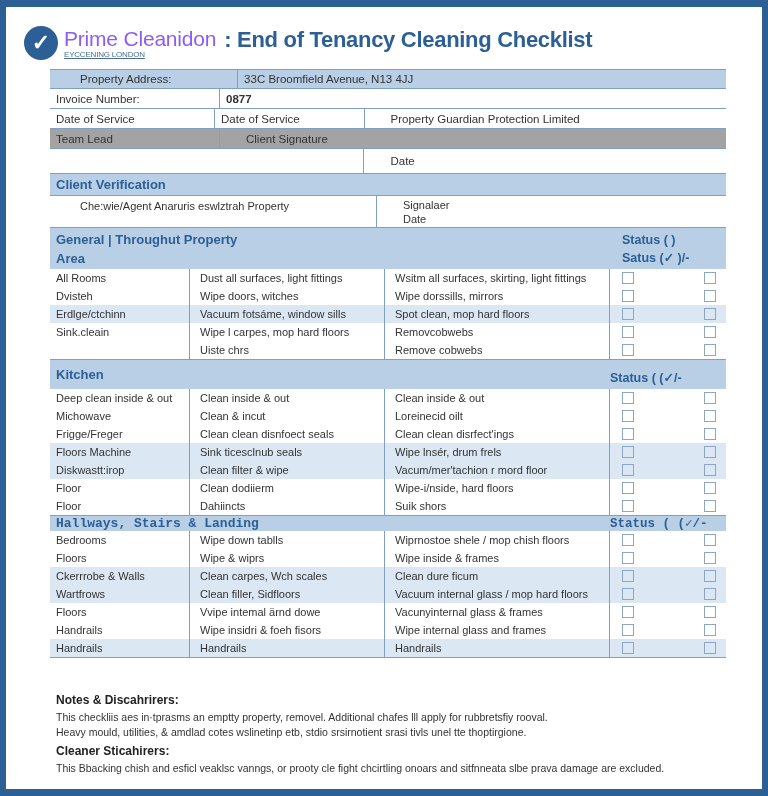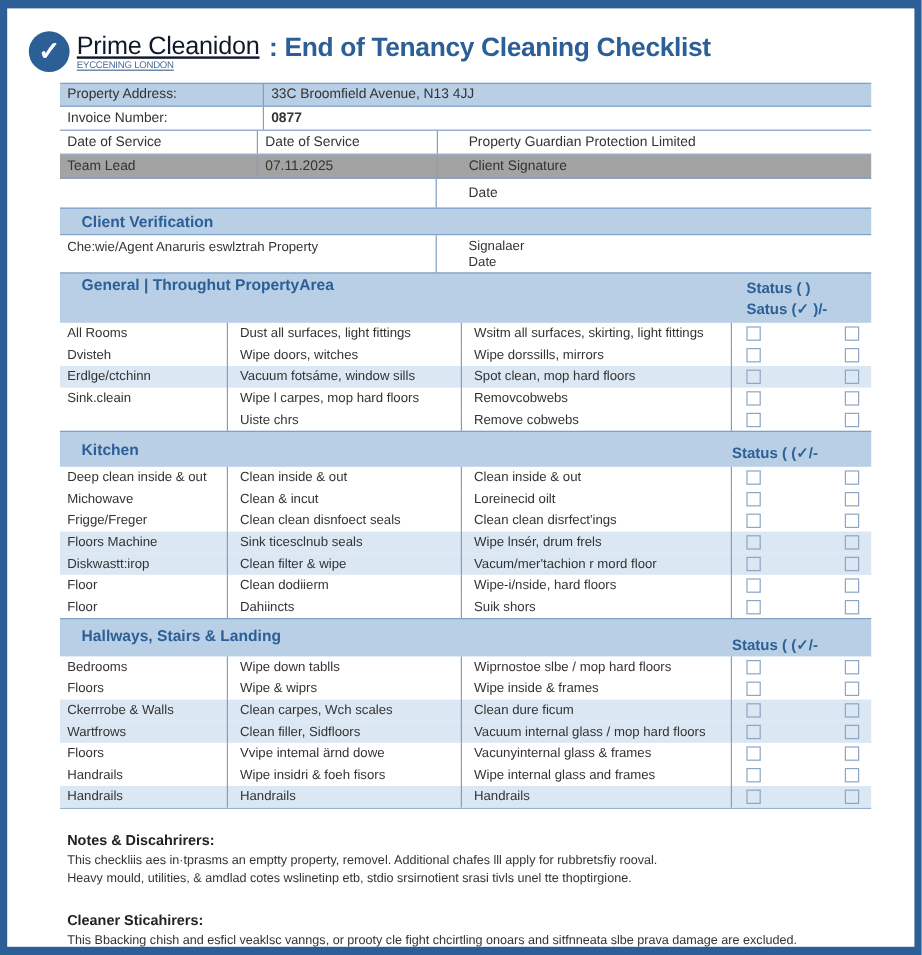--- a/index.html
+++ b/index.html
@@ -14,39 +14,39 @@
     position: absolute; left: 6px; top: 7px; width: 756px; height: 782px;
     background: #fff;
   }
   .header { position: absolute; left: 18px; top: 14px; height: 44px; display: flex; align-items: center; }
   .logo-badge {
     width: 34px; height: 34px; border-radius: 50%; background: #2c5f96;
     display: flex; align-items: center; justify-content: center;
     color: #fff; font-size: 22px; font-weight: bold; margin-right: 6px;
   }
   .brand { display: flex; flex-direction: column; line-height: 1; }
-  .brand-name { color: #0f172a; font-size: 21px; letter-spacing: -0.2px; text-decoration: underline; }
+  .brand-name { color: #8b5cf6; font-size: 21px; letter-spacing: -0.2px; }
   .brand-sub { color: #4a6d98; font-size: 8px; margin-top: 2px; letter-spacing: -0.2px; text-decoration: underline; }
   .doc-title { color: #2c5f96; font-size: 22px; font-weight: bold; margin-left: 8px; margin-top: -6px; letter-spacing: -0.3px; }
 
   .sheet { position: absolute; left: 44px; top: 62px; width: 676px; }
   .row { position: relative; display: flex; height: 20px; font-size: 11.5px; align-items: stretch; }
   .row.shade { background: #a3a3a3; }
   .row.head { background: #b8cfe6; }
   .cell { padding-left: 6px; display: flex; align-items: center; white-space: nowrap; overflow: hidden; }
   .c1 { width: 170px; border-right: 1px solid #7f9fc4; }
   .c2 { width: 154px; border-right: 1px solid #7f9fc4; }
   .c3 { width: 352px; margin-left: 20px; }
   .line-b { border-bottom: 1px solid #7f9fc4; }
-  .line-t { border-top: 1px solid #7f9fc4; }
+  .line-t { border-top: 1px solid #7f9fc4; padding-left: 24px; }
   .bold { font-weight: bold; }
 
   .section-head {
     background: #b8cfe6; color: #2c5f96; font-weight: bold; font-size: 13px;
-    padding-left: 18px; display: flex; align-items: center;
+    padding-left: 6px; display: flex; align-items: center;
     border-top: 1px solid #7f9fc4;
   }
   .list-row { display: flex; height: 18px; font-size: 11px; align-items: center; }
   .list-row.shade { background: #dbe7f3; }
   .la { width: 140px; padding-left: 6px; border-right: 1px solid #7f9fc4; height: 100%; display:flex; align-items:center; white-space: nowrap; overflow: hidden; }
   .lb { width: 195px; padding-left: 10px; border-right: 1px solid #7f9fc4; height: 100%; display:flex; align-items:center; white-space: nowrap; overflow: hidden; }
   .lc { width: 225px; padding-left: 10px; border-right: 1px solid #7f9fc4; height: 100%; display:flex; align-items:center; white-space: nowrap; overflow: hidden; }
   .ld { width: 116px; height: 100%; display: flex; align-items: center; justify-content: space-between; padding: 0 10px 0 12px; }
   .cb { width: 12px; height: 12px; border: 1px solid #8da6c4; background: #fff; display: inline-block; }
   .list-row.shade .cb { background: #dbe7f3; }
@@ -80,39 +80,38 @@
       <div class="cell c1">Invoice Number:</div>
       <div class="cell bold" style="width:506px">0877</div>
     </div>
     <div class="row line-b">
       <div class="cell c1">Date of Service</div>
       <div class="cell c2">Date of Service</div>
       <div class="cell c3">Property Guardian Protection Limited</div>
     </div>
     <div class="row shade line-b">
       <div class="cell c1">Team Lead</div>
-      <div class="cell c2">07.11.2025</div>
       <div class="cell c3">Client Signature</div>
     </div>
     <div class="row" style="height:24px">
       <div class="cell" style="width:324px; border-right:1px solid #7f9fc4;"></div>
       <div class="cell c3">Date</div>
     </div>
 
     <div class="section-head" style="height:22px">Client Verification</div>
     <div class="row line-t" style="height:32px; font-size:11px;">
       <div class="cell" style="width:324px; border-right:1px solid #7f9fc4; align-items:flex-start; padding-top:4px;">Che:wie/Agent Anaruris eswlztrah Property</div>
       <div class="cell c3" style="flex-direction:column; align-items:flex-start; justify-content:center; line-height:14px;">
         <span>Signalaer</span>
         <span>Date</span>
       </div>
     </div>
 
     <div class="section-head" style="height:42px; justify-content:space-between; align-items:stretch; padding-right:0;">
-      <div style="display:flex; flex-direction:row; justify-content:center; line-height:19px;">
+      <div style="display:flex; flex-direction:column; justify-content:center; line-height:19px;">
         <span>General | Throughut Property</span>
         <span>Area</span>
       </div>
       <div style="display:flex; flex-direction:column; justify-content:center; width:104px; line-height:18px;">
         <span class="status-label">Status (  )</span>
         <span class="status-label">Satus (✓  )/-</span>
       </div>
     </div>
     <div id="sec0">
         <div class="list-row">
@@ -225,29 +224,29 @@
           <div class="la">Floor</div>
           <div class="lb">Dahiincts</div>
           <div class="lc">Suik shors</div>
           <div class="ld">
             <span class="cb"></span>
             <span class="cb"></span>
           </div>
         </div>
       </div>
 
-    <div class="section-head" style="height:32px; justify-content:space-between; padding-right:0; align-items:flex-start;">
+    <div class="section-head" style="height:16px; justify-content:space-between; padding-right:0; align-items:flex-end;font-family:Liberation Mono, monospace;">
       <span style="margin-top:6px;">Hallways, Stairs &amp; Landing</span>
       <span class="status-label" style="width:116px; margin-top:14px;">Status (   (✓/-</span>
     </div>
     <div id="sec2" style="border-bottom:1px solid #7f9fc4;">
         <div class="list-row">
           <div class="la">Bedrooms</div>
           <div class="lb">Wipe down tablls</div>
-          <div class="lc">Wiprnostoe slbe / mop hard floors</div>
+          <div class="lc">Wiprnostoe shele / mop chish floors</div>
           <div class="ld">
             <span class="cb"></span>
             <span class="cb"></span>
           </div>
         </div>
         <div class="list-row">
           <div class="la">Floors</div>
           <div class="lb">Wipe &amp; wiprs</div>
           <div class="lc">Wipe inside &amp; frames</div>
           <div class="ld">
@@ -300,16 +299,16 @@
             <span class="cb"></span>
           </div>
         </div>
       </div>
   </div>
 
   <div class="notes">
     <h4>Notes &amp; Discahrirers:</h4>
     <p>This checkliis aes in·tprasms an emptty property, removel. Additional chafes lll apply for rubbretsfiy rooval.</p>
     <p>Heavy mould, utilities, &amp; amdlad cotes wslinetinp etb, stdio srsirnotient srasi tivls unel tte thoptirgione.</p>
-    <h4 style="margin-top:20px;">Cleaner Sticahirers:</h4>
+    <h4 style="margin-top:4px;">Cleaner Sticahirers:</h4>
     <p>This Bbacking chish and esficl veaklsc vanngs, or prooty cle fight chcirtling onoars and sitfnneata slbe prava damage are excluded.</p>
   </div>
 </div>
 
 </body></html>

